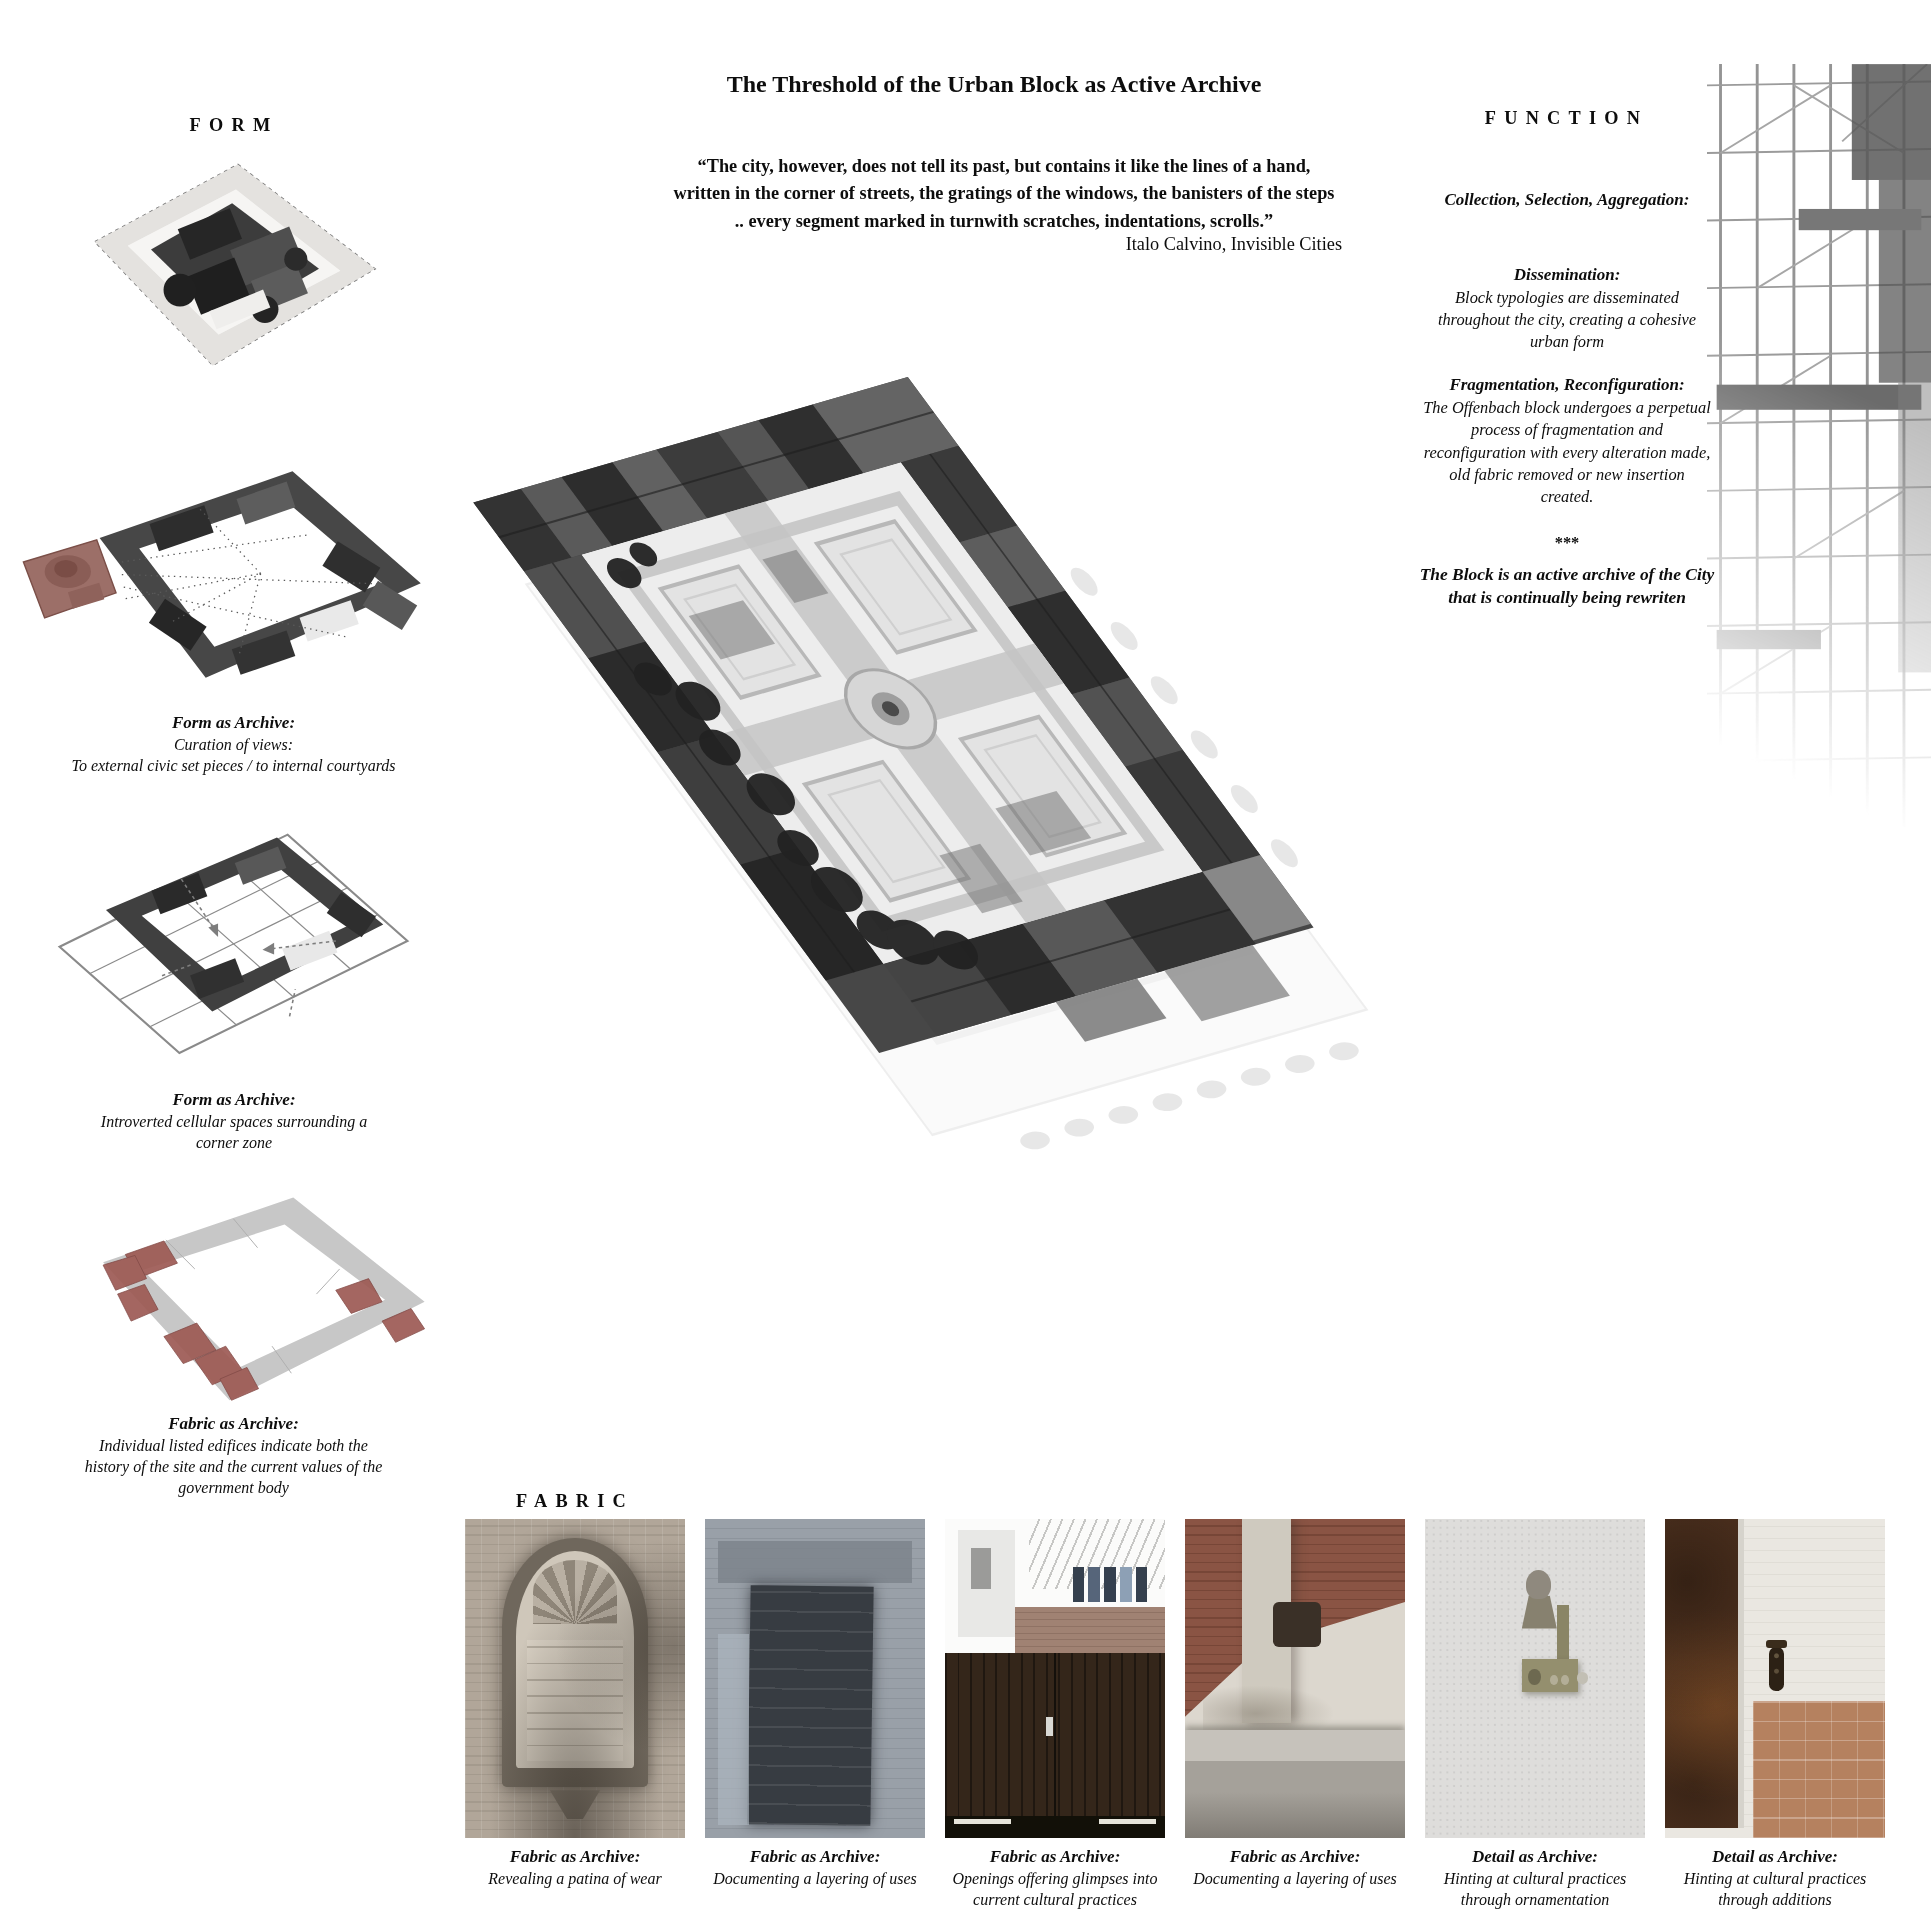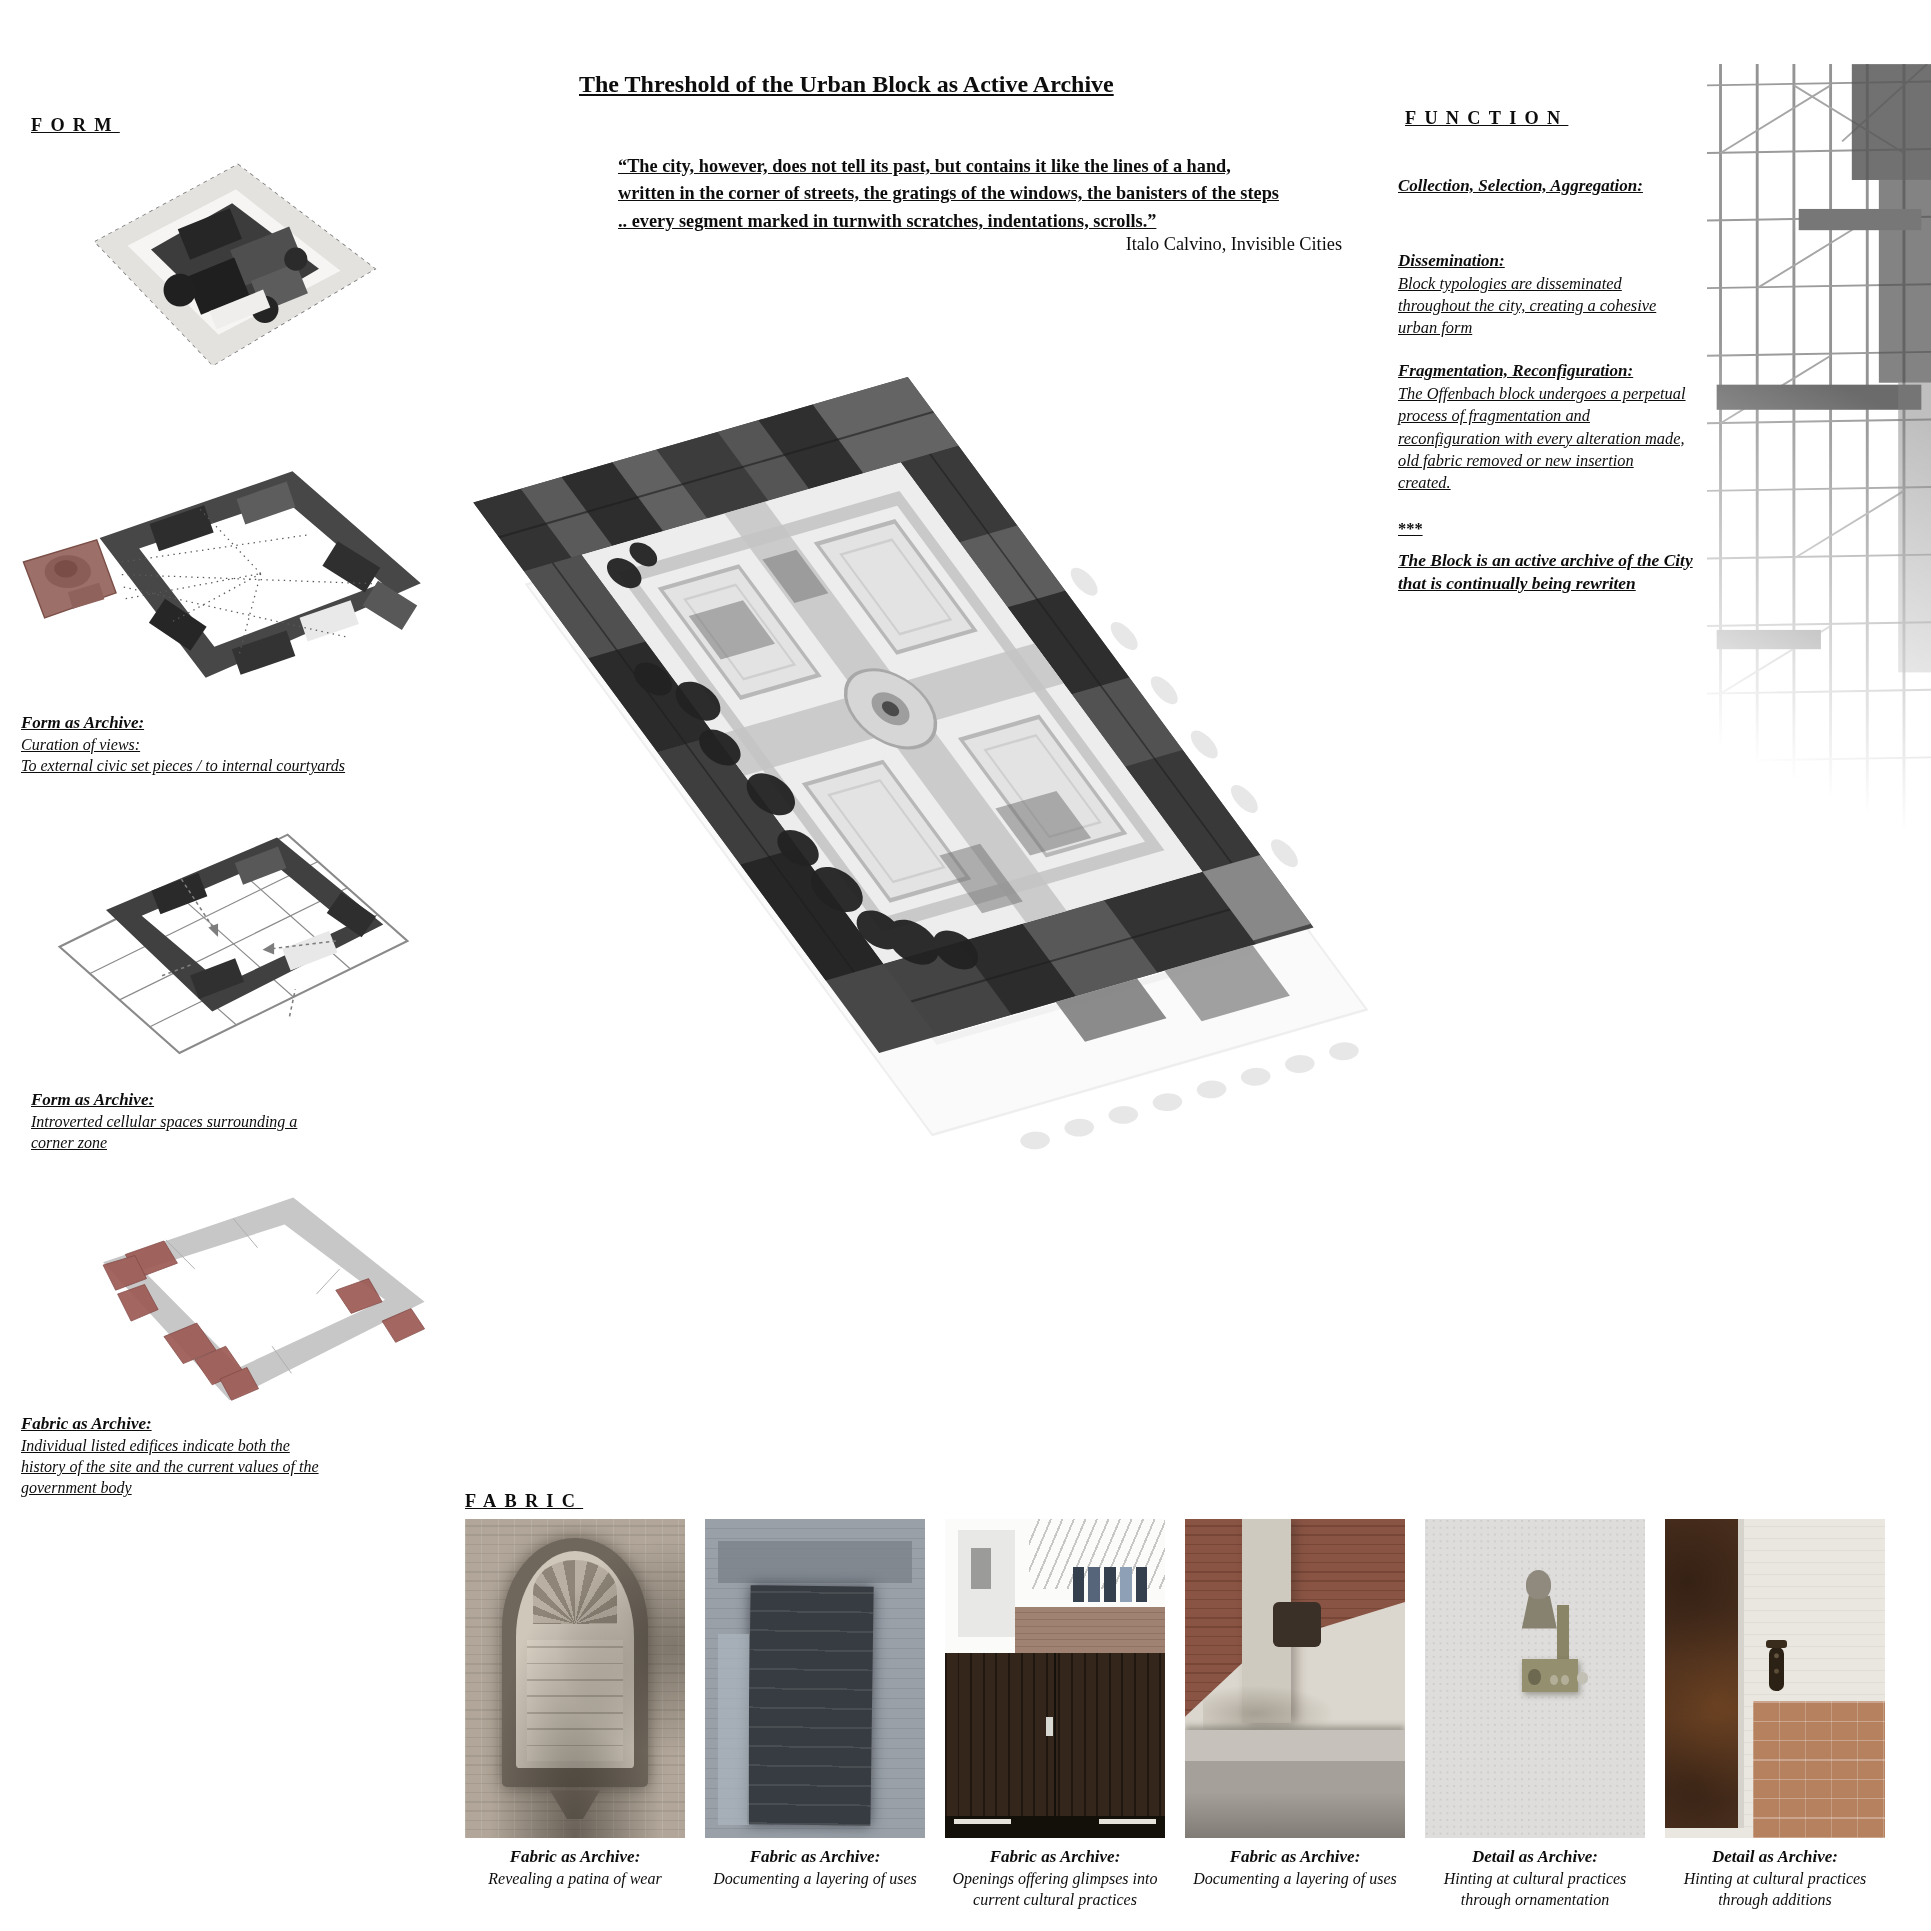--- a/index.html
+++ b/index.html
@@ -1,19 +1,19 @@
 <!DOCTYPE html>
 <html><head>
 <meta charset="utf-8">
 <style>
   html,body{margin:0;padding:0;background:#fff;}
   #board{position:relative;width:1931px;height:1931px;background:#ffffff;overflow:hidden;
          font-family:"Liberation Serif","DejaVu Serif",serif;color:#0d0d0d;}
   .abs{position:absolute;}
-  .center{text-decoration:underline;}
+  .center{text-align:center;}
   .heading{font-weight:bold;letter-spacing:.45em;font-size:18.3px;}
   .pagetitle{font-weight:bold;font-size:24px;}
   .quote{font-weight:bold;font-size:18.3px;line-height:1.5;white-space:pre-line;}
   .attrib{font-size:18.3px;margin-top:3.9px;}
   .cap-title{font-weight:bold;font-style:italic;font-size:17px;line-height:1.3;}
   .cap-body{font-style:italic;font-size:16px;line-height:1.32;white-space:pre-line;}
   .fn-title{font-weight:bold;font-style:italic;font-size:17px;line-height:1.35;}
   .fn-body{font-style:italic;font-size:16.4px;line-height:1.35;white-space:pre-line;}
   .fn-sep{font-weight:bold;font-size:16.4px;margin:25px 0 9.7px 0;}
   .fn-conc{font-weight:bold;font-style:italic;font-size:17.4px;line-height:1.35;white-space:pre-line;}
@@ -340,21 +340,21 @@
         </g>
 
         <rect x="420" y="760" width="130" height="70" fill="#969696" opacity="0.9"></rect>
         <rect x="260" y="760" width="120" height="55" fill="#7e7e7e" opacity="0.9"></rect>
         <rect x="555" y="660" width="85" height="95" fill="#8f8f8f" opacity="0.9"></rect>
       </g>
     </svg>
   </div>
 
   <div class="abs heading center" style="left:1405px;top:108px;width:323px;">FUNCTION</div>
-  <div class="abs center" style="left:1398px;top:175px;width:338px;">
+  <div class="abs center" style="left:1398px;top:189px;width:338px;">
     <div>
       <div class="fn-title">Collection, Selection, Aggregation:</div>
     </div>
     <div style="margin-top:52px;">
       <div class="fn-title">Dissemination:</div>
       <div class="fn-body">Block typologies are disseminated
 throughout the city, creating a cohesive
 urban form</div>
     </div>
     <div style="margin-top:21px;">

